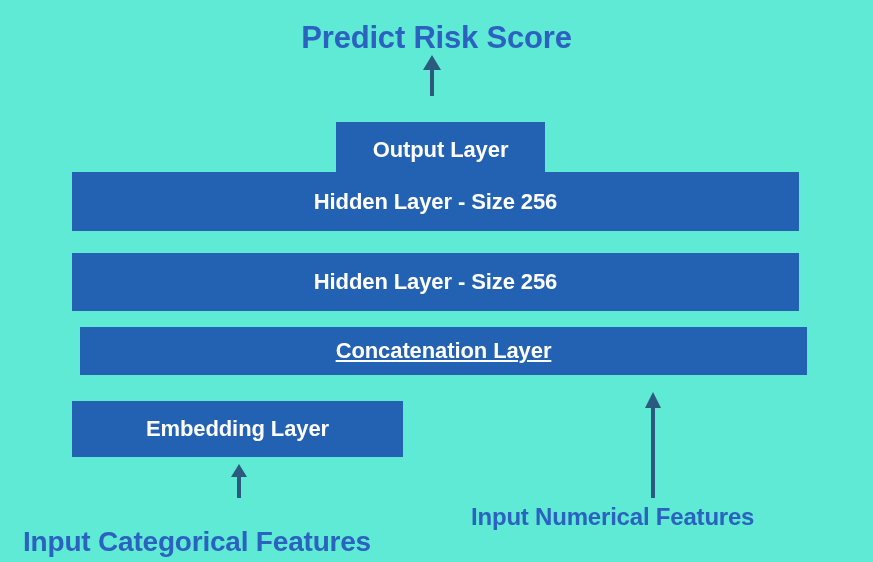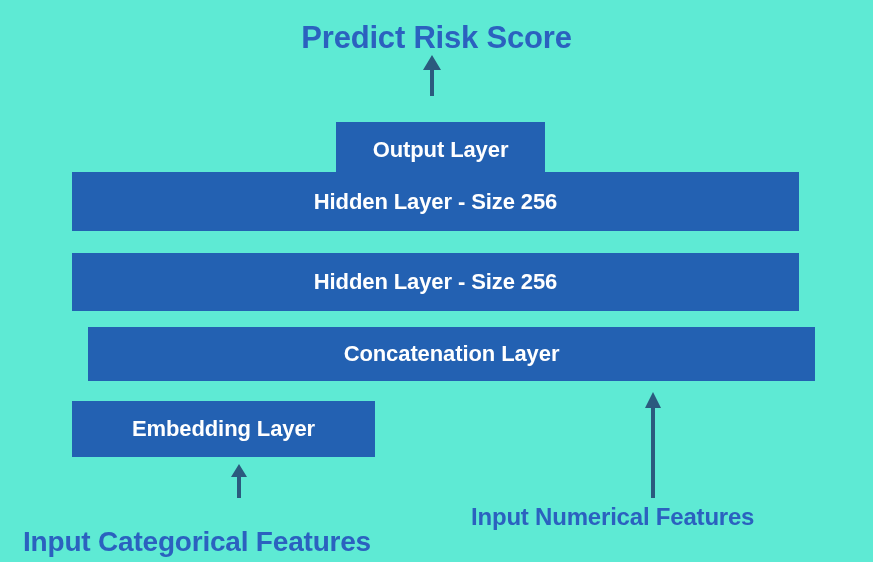--- a/index.html
+++ b/index.html
@@ -61,22 +61,22 @@
     font-weight: bold;
     font-size: 22px;
     letter-spacing: -0.1px;
     white-space: nowrap;
     line-height: 1;
   }
 
   #box-output-layer   { left: 336px; top:  97px; width: 209px; height:  55px; margin-top: 25px; }
   #box-hidden-layer-1 { left:  72px; top: 172px; width: 727px; height:  59px; }
   #box-hidden-layer-2 { left:  72px; top: 253px; width: 727px; height:  58px; }
-  #box-concatenation  { left:  88px; top: 327px; width: 727px; height:  54px; }
-  #box-embedding      { left:  72px; top: 401px; width: 303px; height:  56px; }
+  #box-concatenation  { left:  80px; top: 327px; width: 727px; height:  48px; text-decoration: underline; }
+  #box-embedding      { left:  72px; top: 401px; width: 331px; height:  56px; }
 
   
   .arrow {
     position: absolute;
   }
   .arrow svg { display: block; }
 
   #arrow-output-to-title       { left: 421px; top:  55px; }
   #arrow-categorical-to-embed  { left: 228px; top: 464px; }
   #arrow-numerical-to-concat   { left: 642px; top: 392px; }

